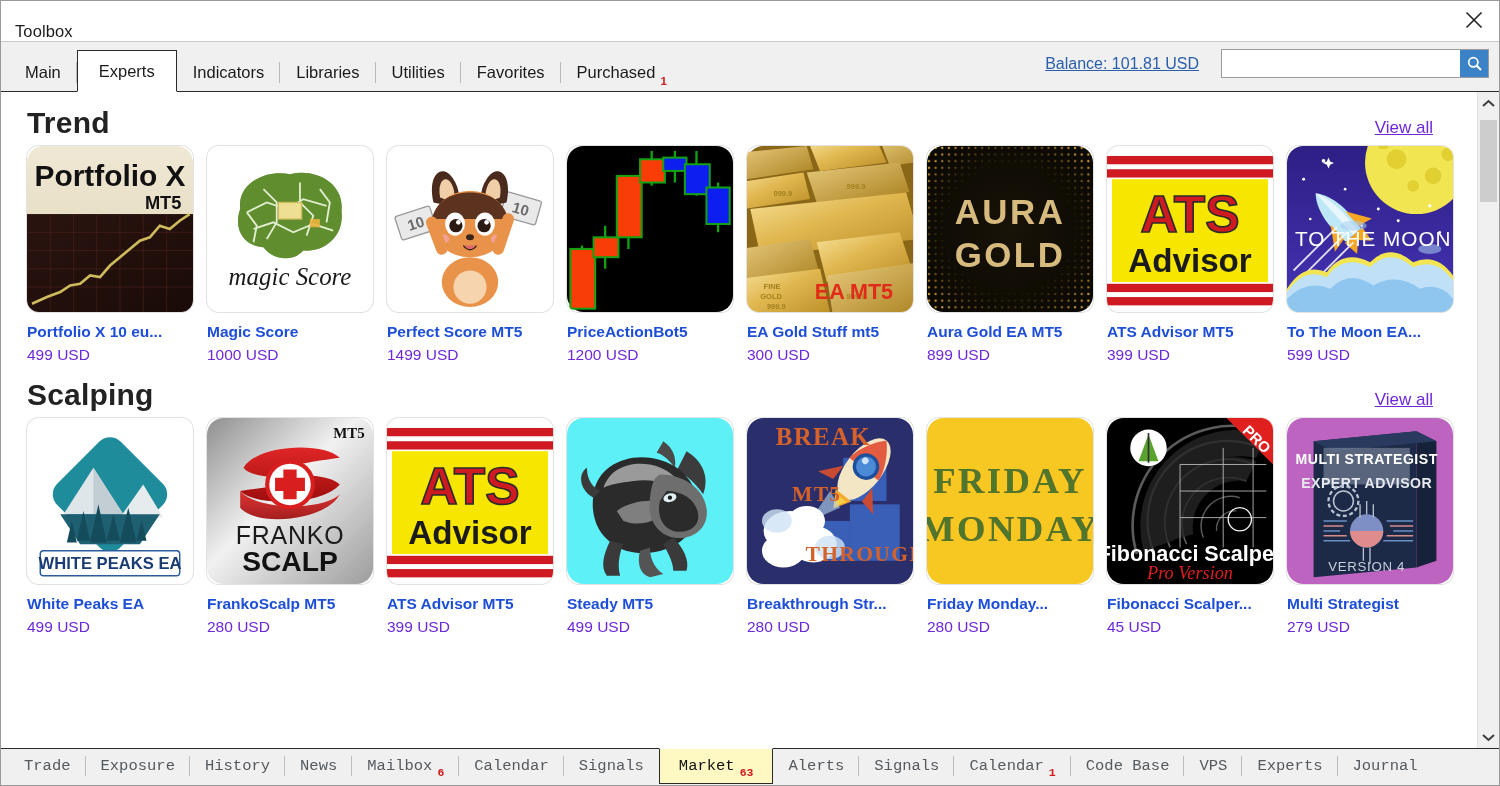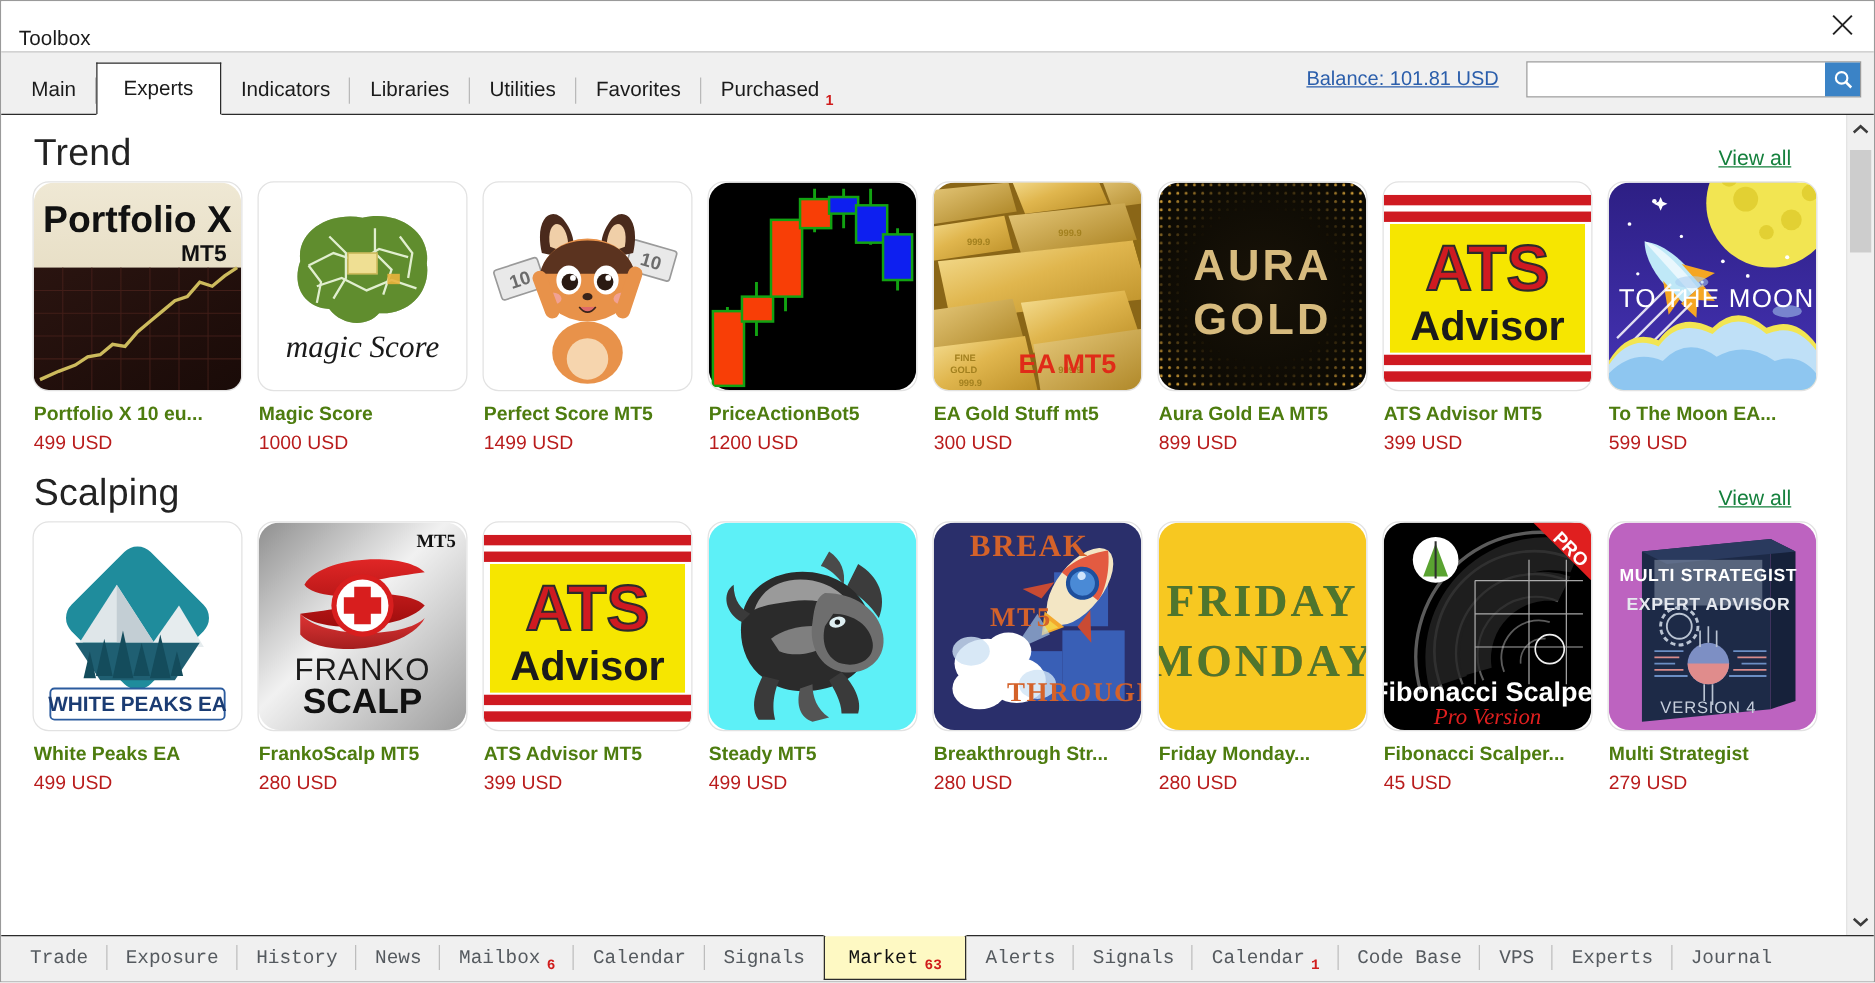--- a/index.html
+++ b/index.html
@@ -149,26 +149,26 @@
   .sec-head {
     display: flex;
     align-items: baseline;
     justify-content: space-between;
     padding-top: 14px;
     padding-bottom: 6px;
   }
   .sec-title {
     font-size: 30px;
     color: #222;
-    font-weight: 400;
+    font-weight: 700;
     letter-spacing: .2px;
   }
   .view-all {
     font-size: 17px;
-    color: #15803d;
+    color: #6d28d9;
     text-decoration: underline;
     cursor: default;
     padding-right: 18px;
   }
   .grid {
     display: flex;
     gap: 0px;
   }
   .card {
     width: 180px;
@@ -181,30 +181,30 @@
     overflow: hidden;
     position: relative;
     background: #fff;
     box-shadow: 0 0 0 1px #e2e2e2;
   }
   .thumb svg { display: block; width: 100%; height: 100%; }
   .card-name {
     margin-top: 11px;
     font-size: 15.5px;
     font-weight: bold;
-    color: #4d7c0f;
+    color: #1d4ed8;
     white-space: nowrap;
     overflow: hidden;
     text-overflow: ellipsis;
     width: 172px;
   }
   .card-price {
     margin-top: 5px;
     font-size: 15.5px;
-    color: #b91c1c;
+    color: #6d28d9;
   }
 
   
   .vscroll {
     flex: 0 0 22px;
     width: 22px;
     background: #f0f0f0;
     border-left: 1px solid #e0e0e0;
     display: flex;
     flex-direction: column;

